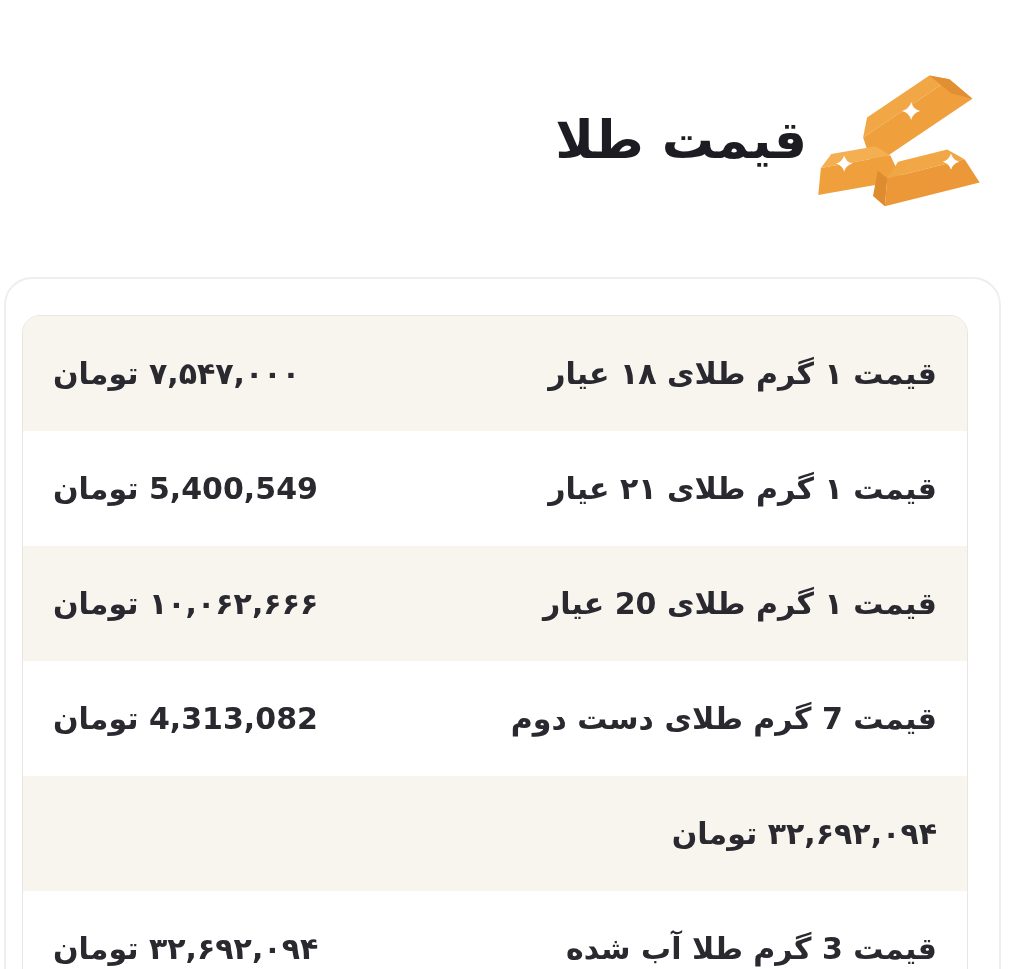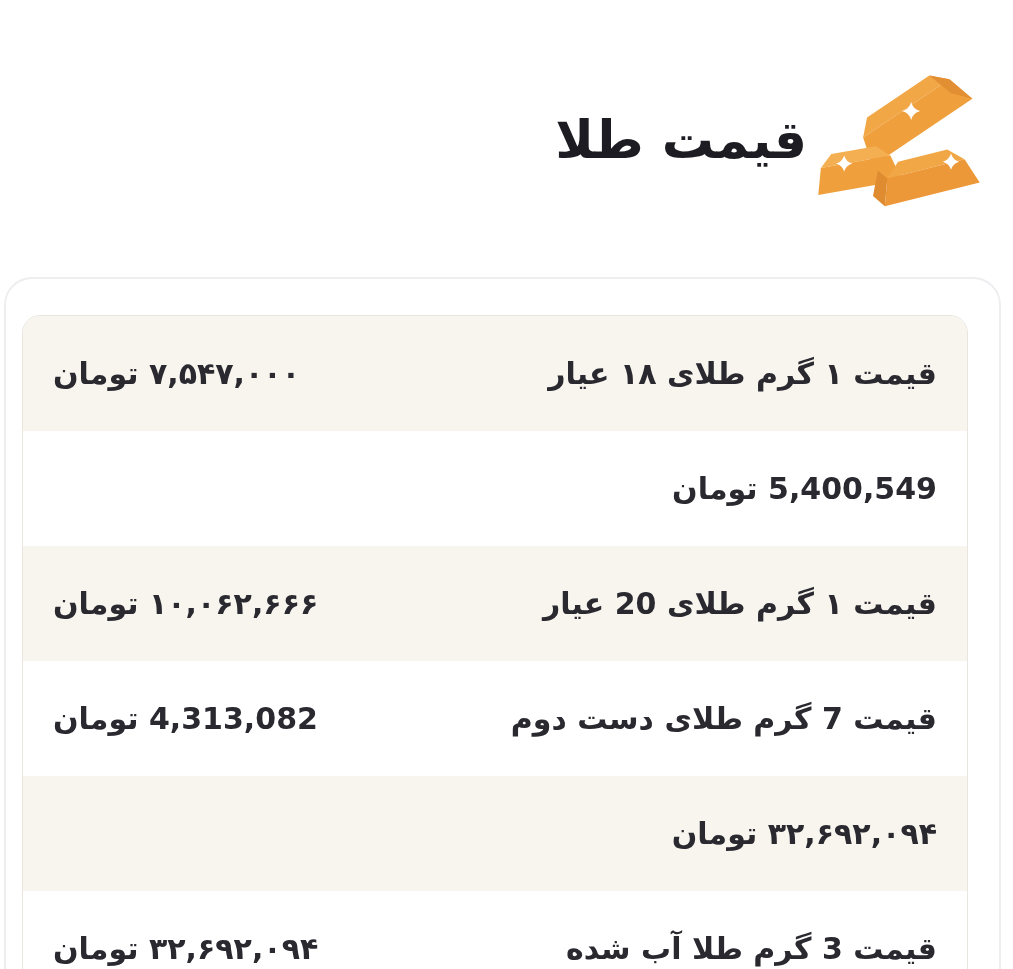--- a/index.html
+++ b/index.html
@@ -66,20 +66,21 @@
 
   <section class="card">
     <div class="rows">
 
       <div class="row odd">
         <span class="label">قیمت ۱ گرم طلای ۱۸ عیار</span>
         <span class="value">۷,۵۴۷,۰۰۰ تومان</span>
       </div>
 
       <div class="row even">
+        <span class="label">قیمت ۱ گرم طلای ۲۱ عیار</span>
         <span class="value">5,400,549 تومان</span>
       </div>
 
       <div class="row odd">
         <span class="label">قیمت ۱ گرم طلای 20 عیار</span>
         <span class="value">۱۰,۰۶۲,۶۶۶ تومان</span>
       </div>
 
       <div class="row even">
         <span class="label">قیمت 7 گرم طلای دست دوم</span>

